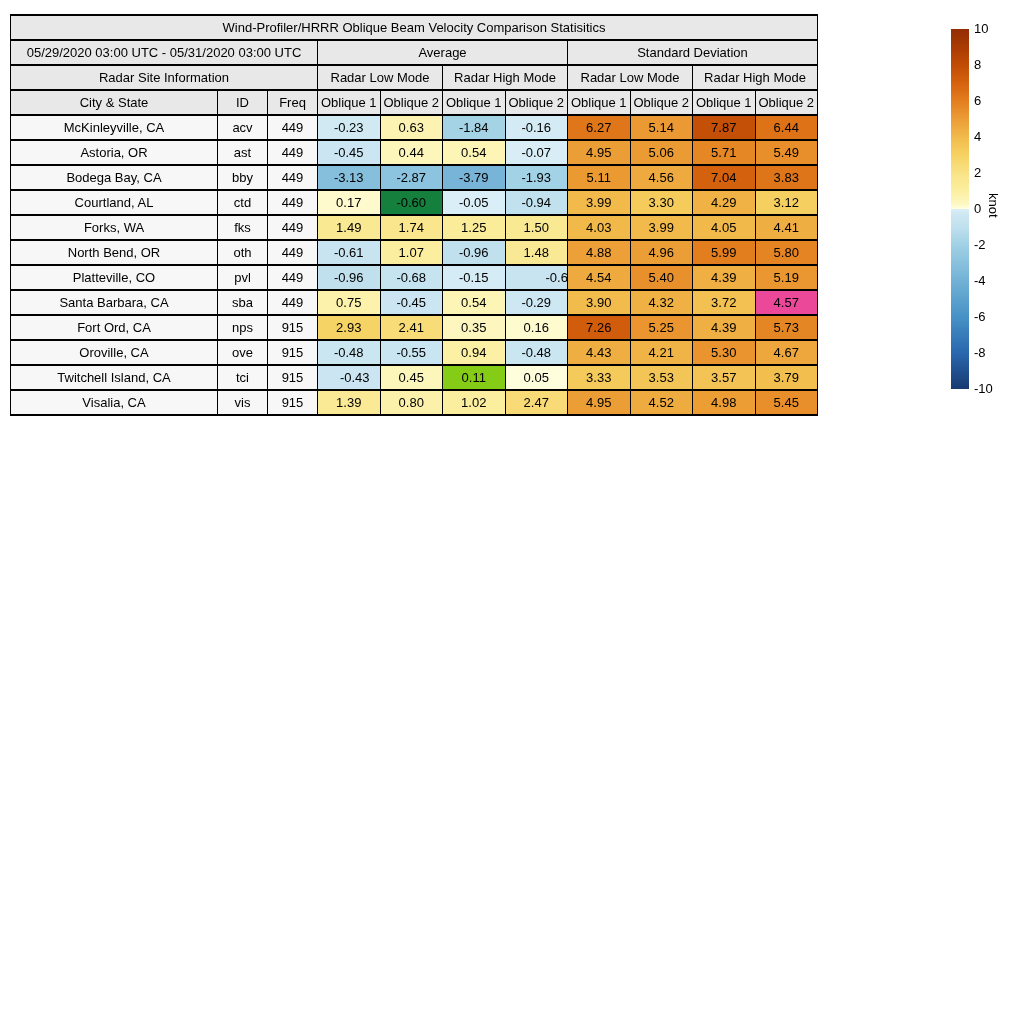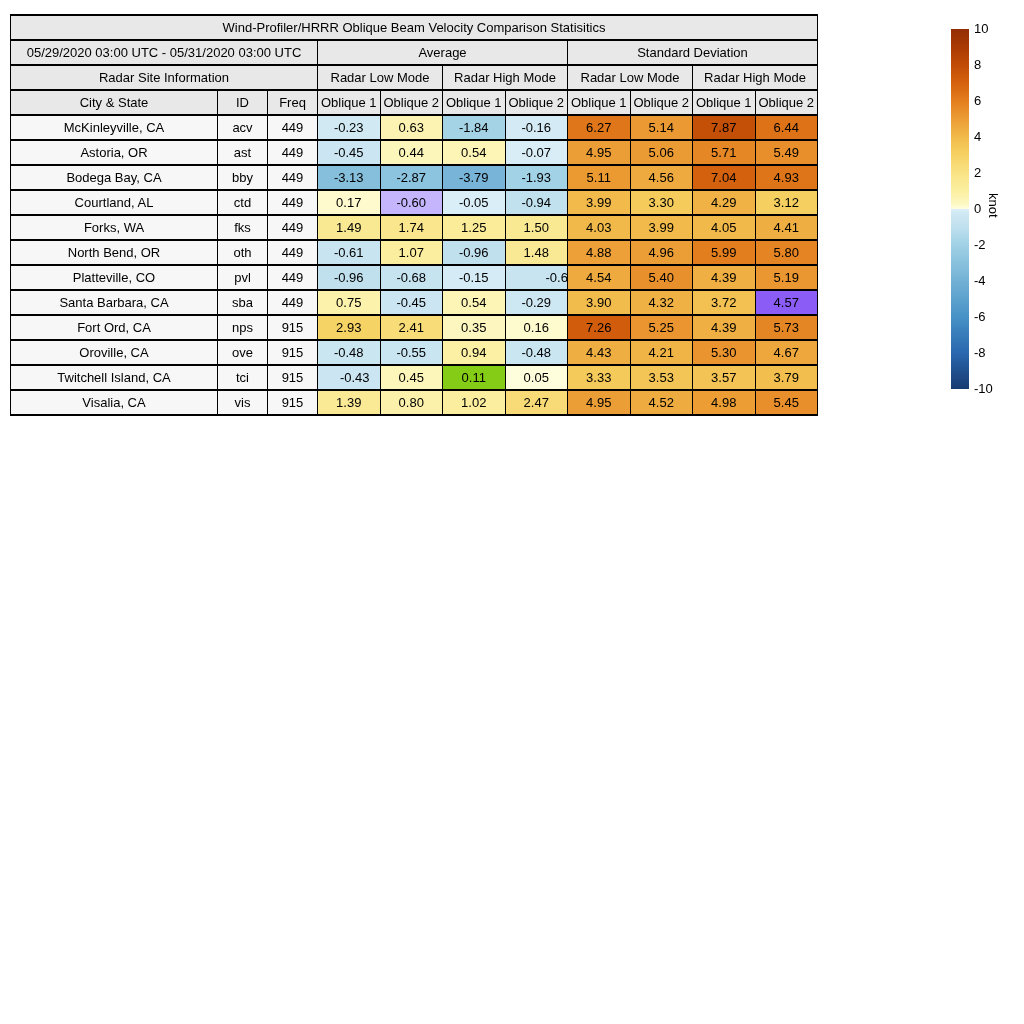--- a/index.html
+++ b/index.html
@@ -132,28 +132,28 @@
           <td class="lbl">Bodega Bay, CA</td>
           <td class="lbl">bby</td>
           <td class="lbl">449</td>
           <td style="background: rgb(134, 191, 220);">-3.13</td>
           <td style="background: rgb(140, 195, 222);">-2.87</td>
           <td style="background: rgb(119, 180, 215);">-3.79</td>
           <td style="background: rgb(162, 210, 230);">-1.93</td>
           <td style="background: rgb(235, 154, 50);">5.11</td>
           <td style="background: rgb(238, 170, 62);">4.56</td>
           <td style="background: rgb(212, 97, 14);">7.04</td>
-          <td style="background: rgb(223, 117, 25);">4.93</td>
+          <td style="background: rgb(223, 117, 25);">3.83</td>
         </tr>
         <tr>
           <td class="lbl">Courtland, AL</td>
           <td class="lbl">ctd</td>
           <td class="lbl">449</td>
           <td style="background: rgb(254, 250, 206);">0.17</td>
-          <td style="background: #c4b5fd; margin-top: 22px;">-0.60</td>
+          <td style="background: #15803d; margin-top: 22px;">-0.60</td>
           <td style="background: rgb(218, 238, 247);">-0.05</td>
           <td style="background: rgb(193, 225, 238);">-0.94</td>
           <td style="background: rgb(241, 186, 74);">3.99</td>
           <td style="background: rgb(245, 203, 92);">3.30</td>
           <td style="background: rgb(240, 178, 68);">4.29</td>
           <td style="background: rgb(245, 207, 96);">3.12</td>
         </tr>
         <tr>
           <td class="lbl">Forks, WA</td>
           <td class="lbl">fks</td>
@@ -197,21 +197,21 @@
           <td class="lbl">Santa Barbara, CA</td>
           <td class="lbl">sba</td>
           <td class="lbl">449</td>
           <td style="background: rgb(252, 242, 172);">0.75</td>
           <td style="background: rgb(203, 230, 242);">-0.45</td>
           <td style="background: rgb(252, 245, 182);">0.54</td>
           <td style="background: rgb(206, 232, 243);">-0.29</td>
           <td style="background: rgb(242, 188, 77);">3.90</td>
           <td style="background: rgb(239, 177, 67);">4.32</td>
           <td style="background: rgb(242, 193, 81);">3.72</td>
-          <td style="background: #8b5cf6; margin-left: 44px;">4.57</td>
+          <td style="background: #ec4899; margin-left: 44px;">4.57</td>
         </tr>
         <tr>
           <td class="lbl">Fort Ord, CA</td>
           <td class="lbl">nps</td>
           <td class="lbl">915</td>
           <td style="background: rgb(246, 211, 101);">2.93</td>
           <td style="background: rgb(248, 220, 120);">2.41</td>
           <td style="background: rgb(253, 247, 191);">0.35</td>
           <td style="background: rgb(254, 251, 207);">0.16</td>
           <td style="background: rgb(208, 92, 12);">7.26</td>

